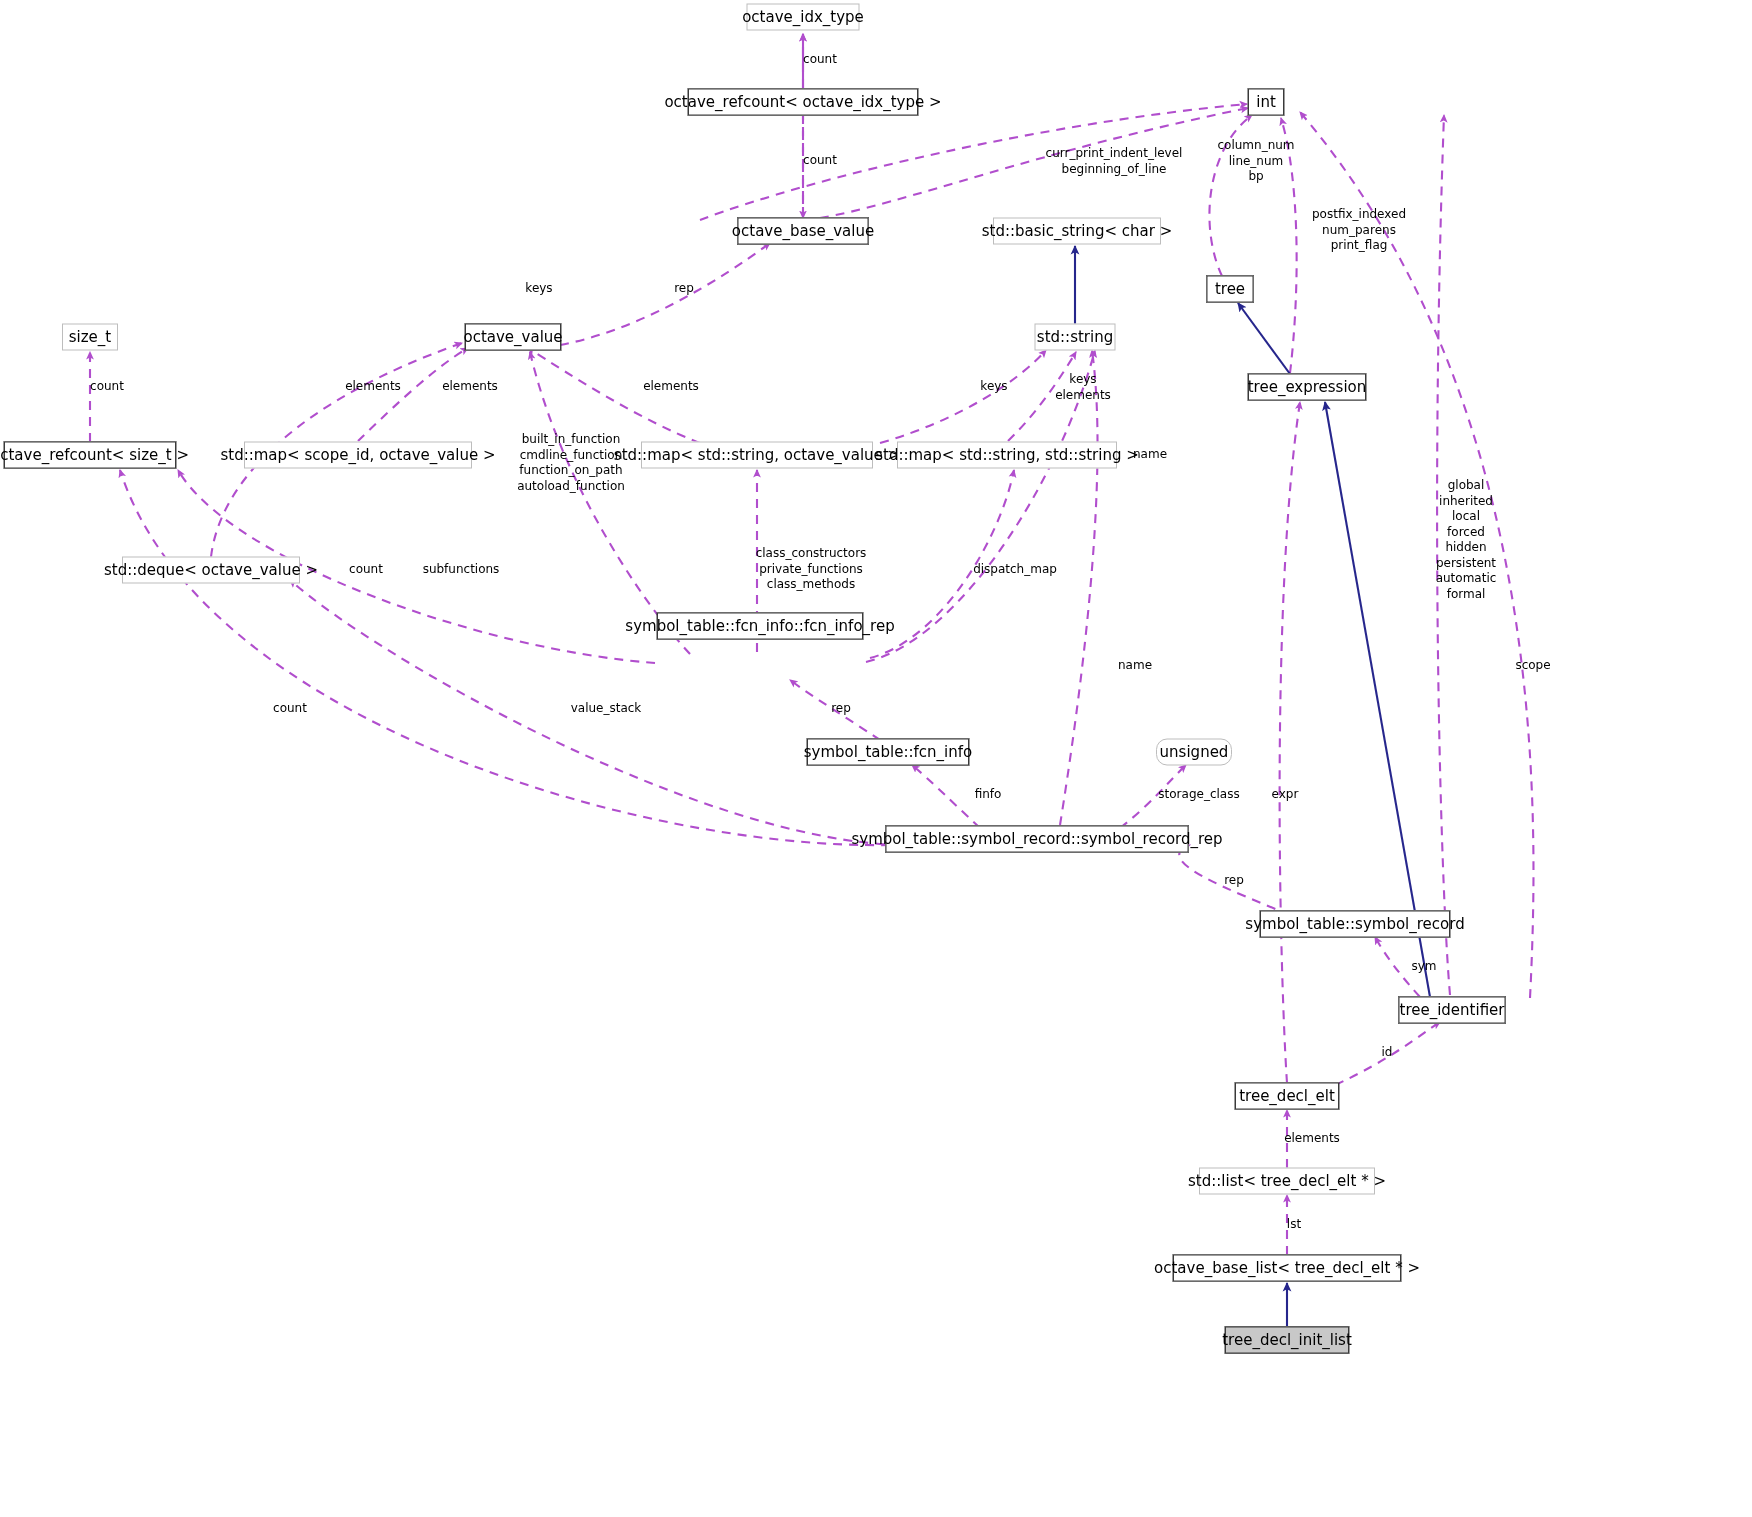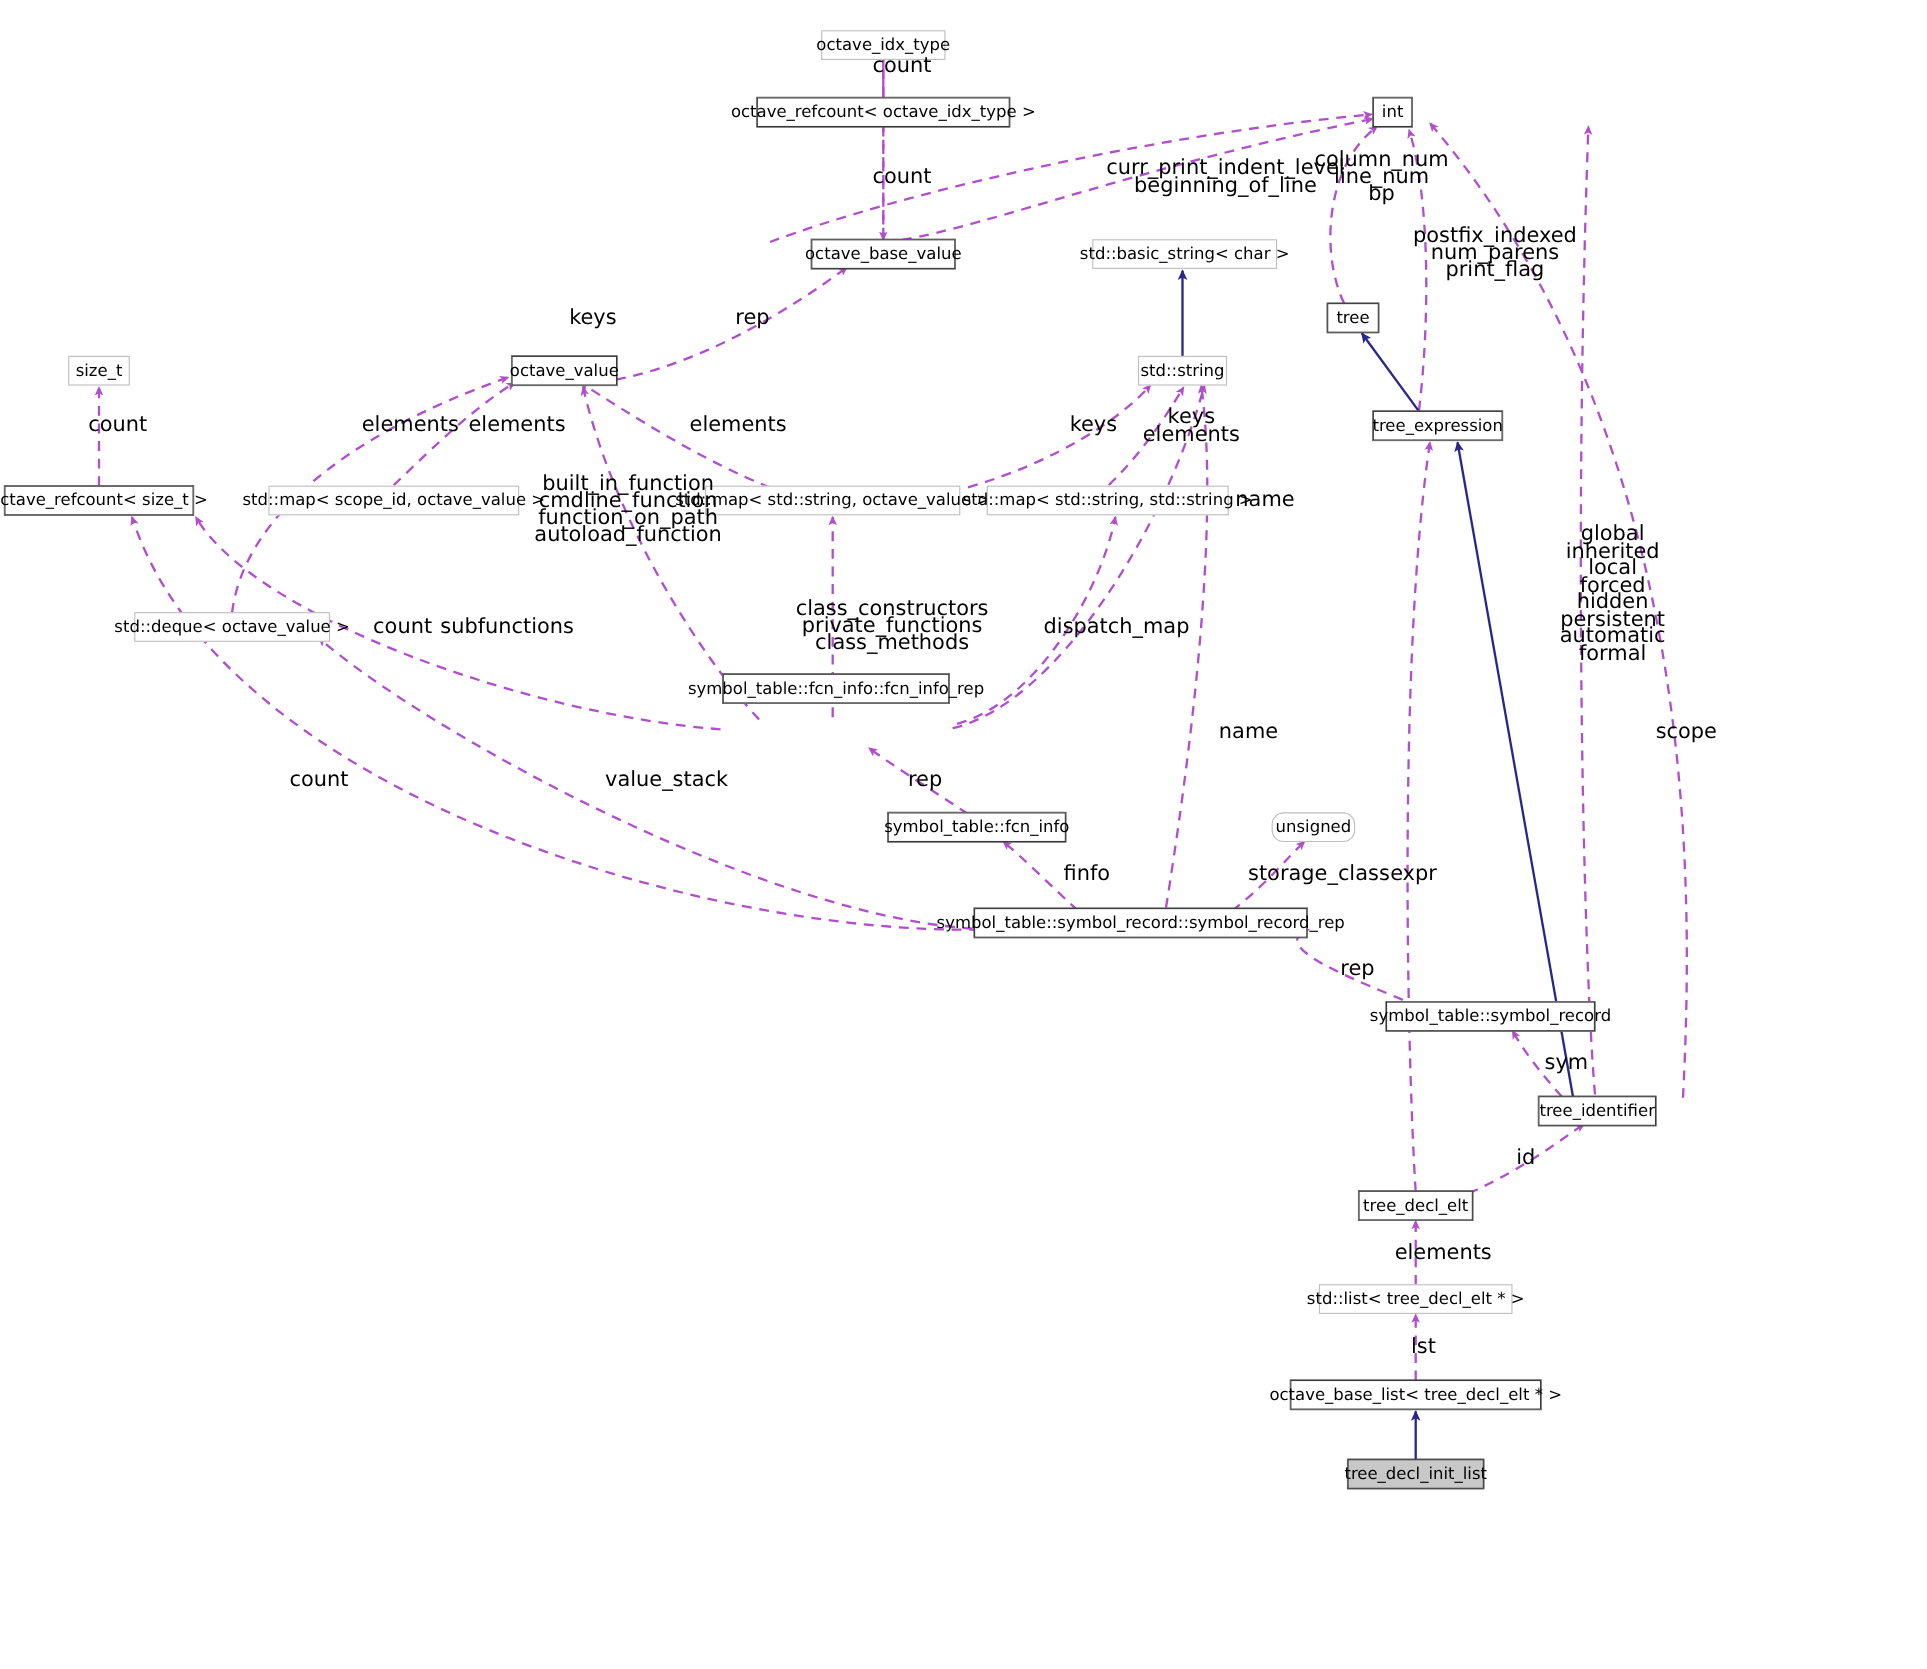--- a/index.html
+++ b/index.html
@@ -17,21 +17,21 @@
     background:#ffffff;
     padding:0 9px;
     height:27px;
     transform:translate(-50%,-50%);
   }
   .node.solid{border:1px solid #3a3a3a;box-shadow:0 0 0 0.5px #3a3a3a;text-align:right;}
   .node.plain{border:1px solid #bdbdbd;}
   .node.current{border:1px solid #3a3a3a;background:#c8c8c8;box-shadow:0 0 0 0.5px #3a3a3a;}
   .edgelabel{
     position:absolute;
-    font-size:19px;
+    font-size:12px;
     line-height:15.5px;
     color:#000;
     white-space:pre;
     transform:translate(-50%,-50%);
     text-align:center;
   }
   .edgelabel.left{text-align:left;}
 </style>
 </head>
 <body>
@@ -83,21 +83,21 @@
     </g>
     <g id="inherit-edges" fill="none" stroke="#26268c" stroke-width="2.1" marker-end="url(#ah-i)">
       <path d="M1075,324 L1075,246"></path>
       <path d="M1290,374 L1238,303"></path>
       <path d="M1430,997 L1325,402"></path>
       <path d="M1287,1327 L1287,1283"></path>
     </g>
   </svg>
 
   <div id="nodes">
-      <div class="node plain" style="left: 803px; top: 17px; width: 113px; margin-top: 24px;">octave_idx_type</div>
+      <div class="node plain" style="left: 803px; top: 17px; width: 113px;">octave_idx_type</div>
       <div class="node solid" style="left: 803px; top: 102px; width: 230px;">octave_refcount&lt; octave_idx_type &gt;</div>
       <div class="node solid" style="left: 1266px; top: 102px; width: 36px;">int</div>
       <div class="node solid" style="left: 803px; top: 231px; width: 131px;">octave_base_value</div>
       <div class="node plain" style="left: 1077px; top: 231px; width: 168px;">std::basic_string&lt; char &gt;</div>
       <div class="node solid" style="left: 1230px; top: 289px; width: 47px;">tree</div>
       <div class="node plain" style="left: 90px; top: 337px; width: 56px;">size_t</div>
       <div class="node solid" style="left: 513px; top: 337px; width: 96px;">octave_value</div>
       <div class="node plain" style="left: 1075px; top: 337px; width: 81px;">std::string</div>
       <div class="node solid" style="left: 1307px; top: 387px; width: 118px;">tree_expression</div>
       <div class="node solid" style="left: 90px; top: 455px; width: 172px;">octave_refcount&lt; size_t &gt;</div>

